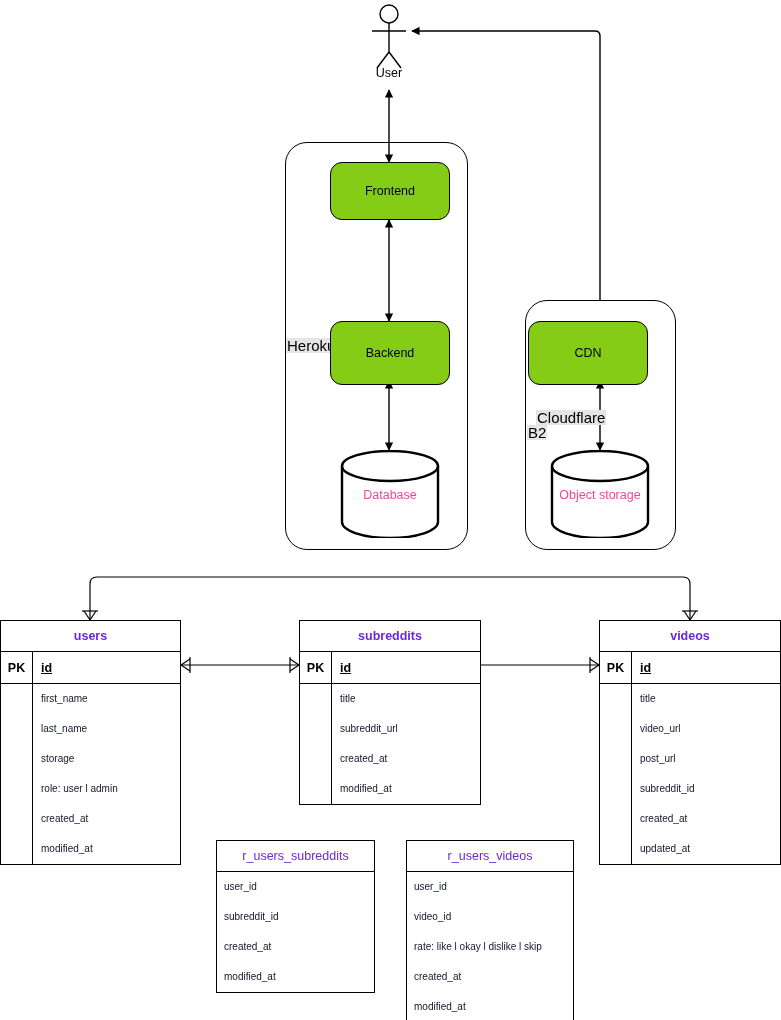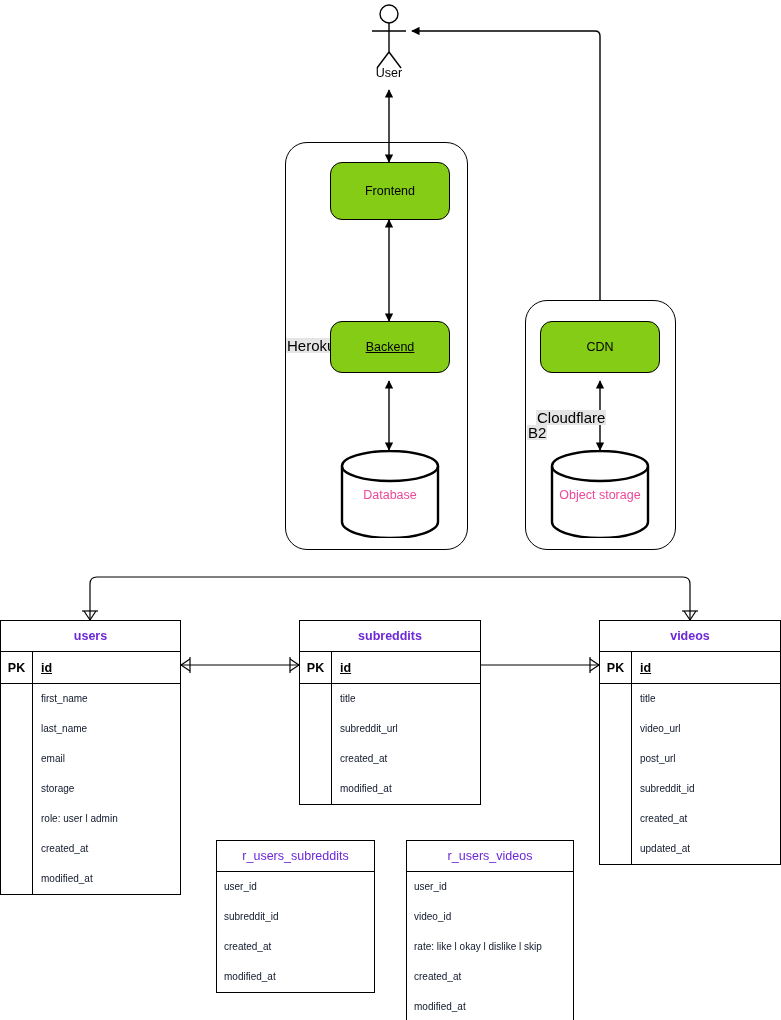--- a/index.html
+++ b/index.html
@@ -229,37 +229,37 @@
 
   <div class="actor-label" style="left:329px; top:66px;">User</div>
 
   <div class="abs group" style="left:285px; top:142px; width:183px; height:408px;"></div>
   <div class="group-label" style="left:286px; top:338px;">Heroku</div>
 
   <div class="abs svcbox" style="left:330px; top:162px; width:120px; height:58px;">
     <span>Frontend</span>
   </div>
 
-  <div class="abs svcbox" style="left:330px; top:321px; width:120px; height:52px;text-decoration:underline;">
+  <div class="abs svcbox" style="left:330px; top:321px; width:120px; height:64px;">
     <span>Backend</span>
   </div>
 
   <div class="cyl" style="left:340px; top:450px; width:100px; height:88px;">
     <svg width="100" height="88" viewBox="0 0 100 88" xmlns="http://www.w3.org/2000/svg">
       <path d="M 2 16 L 2 72 A 48 16 0 0 0 98 72 L 98 16" fill="#ffffff" stroke="#000000" stroke-width="2.4"></path>
       <ellipse cx="50" cy="16" rx="48" ry="15" fill="#ffffff" stroke="#000000" stroke-width="2.4"></ellipse>
     </svg>
     <div class="cyl-label" style="top:38px;">Database</div>
   </div>
 
   <div class="abs group" style="left:525px; top:300px; width:151px; height:250px;"></div>
   <div class="group-label" style="left:536px; top:410px;">Cloudflare</div>
   <div class="group-label" style="left:527px; top:425px;">B2</div>
 
-  <div class="abs svcbox" style="left:540px; top:321px; width:120px; height:52px;">
+  <div class="abs svcbox" style="left:528px; top:321px; width:120px; height:64px;">
     <span>CDN</span>
   </div>
 
   <div class="cyl" style="left:550px; top:450px; width:100px; height:88px;">
     <svg width="100" height="88" viewBox="0 0 100 88" xmlns="http://www.w3.org/2000/svg">
       <path d="M 2 16 L 2 72 A 48 16 0 0 0 98 72 L 98 16" fill="#ffffff" stroke="#000000" stroke-width="2.4"></path>
       <ellipse cx="50" cy="16" rx="48" ry="15" fill="#ffffff" stroke="#000000" stroke-width="2.4"></ellipse>
     </svg>
     <div class="cyl-label" style="top:38px;">Object storage</div>
   </div>
@@ -270,21 +270,20 @@
       <div class="pk-cell">PK</div>
       <div class="pkname-cell">
         <span>id</span>
       </div>
     </div>
     <div class="ent-body">
       <div class="body-gutter"></div>
       <div class="body-fields">
         <div class="field">first_name</div>
         <div class="field">last_name</div>
-        <div class="field">email</div>
         <div class="field">storage</div>
         <div class="field">role: user l admin</div>
         <div class="field">created_at</div>
         <div class="field">modified_at</div>
       </div>
     </div>
   </div>
 
   <div class="entity" style="left:299px; top:620px; width:182px;">
     <div class="ent-title">subreddits</div>

